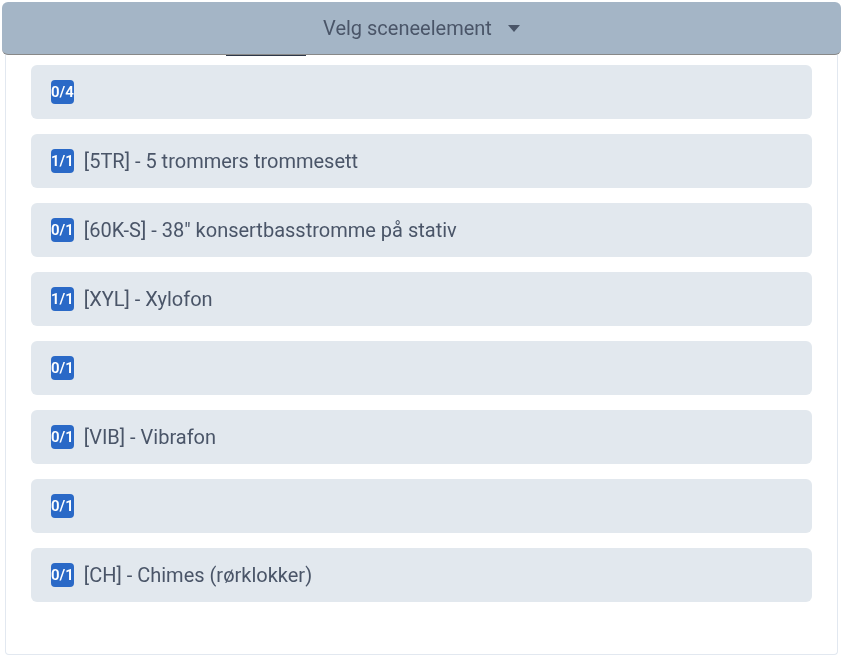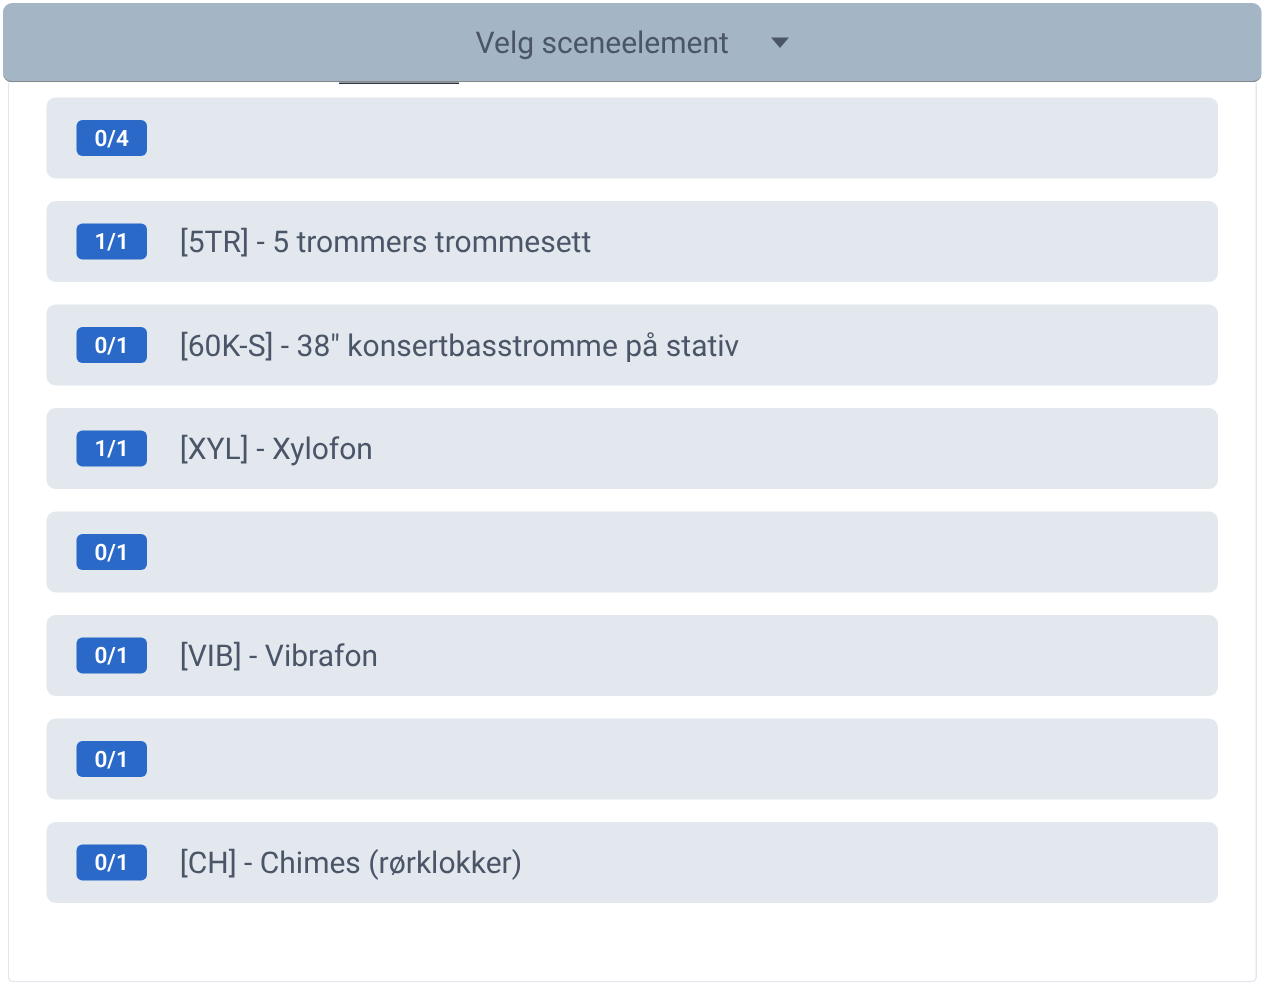--- a/index.html
+++ b/index.html
@@ -1,19 +1,18 @@
 <!DOCTYPE html>
 <html><head>
   <meta charset="utf-8">
   <style>
     * {
       margin: 0;
       padding: 0;
       box-sizing: border-box;
-      gap: 12px;
     }
     body {
       font-family: -apple-system, BlinkMacSystemFont, "Segoe UI", Roboto, "Helvetica Neue", Arial, sans-serif;
       background: #ffffff;
       width: 843px;
       height: 655px;
       overflow: hidden;
     }
     .dropdown-header {
       width: 839px;
@@ -88,21 +87,21 @@
       display: flex;
       align-items: center;
       cursor: pointer;
       height: 54px;
     }
     .badge {
       background: #2a69c7;
       color: #ffffff;
       font-size: 15px;
       font-weight: 600;
-      padding: 3px 12px;
+      padding: 3px 0;
       border-radius: 4px;
       margin-right: 10px;
       white-space: nowrap;
     }
     .item-label {
       color: #4a5568;
       font-size: 20px;
     }
   </style>
 </head>

